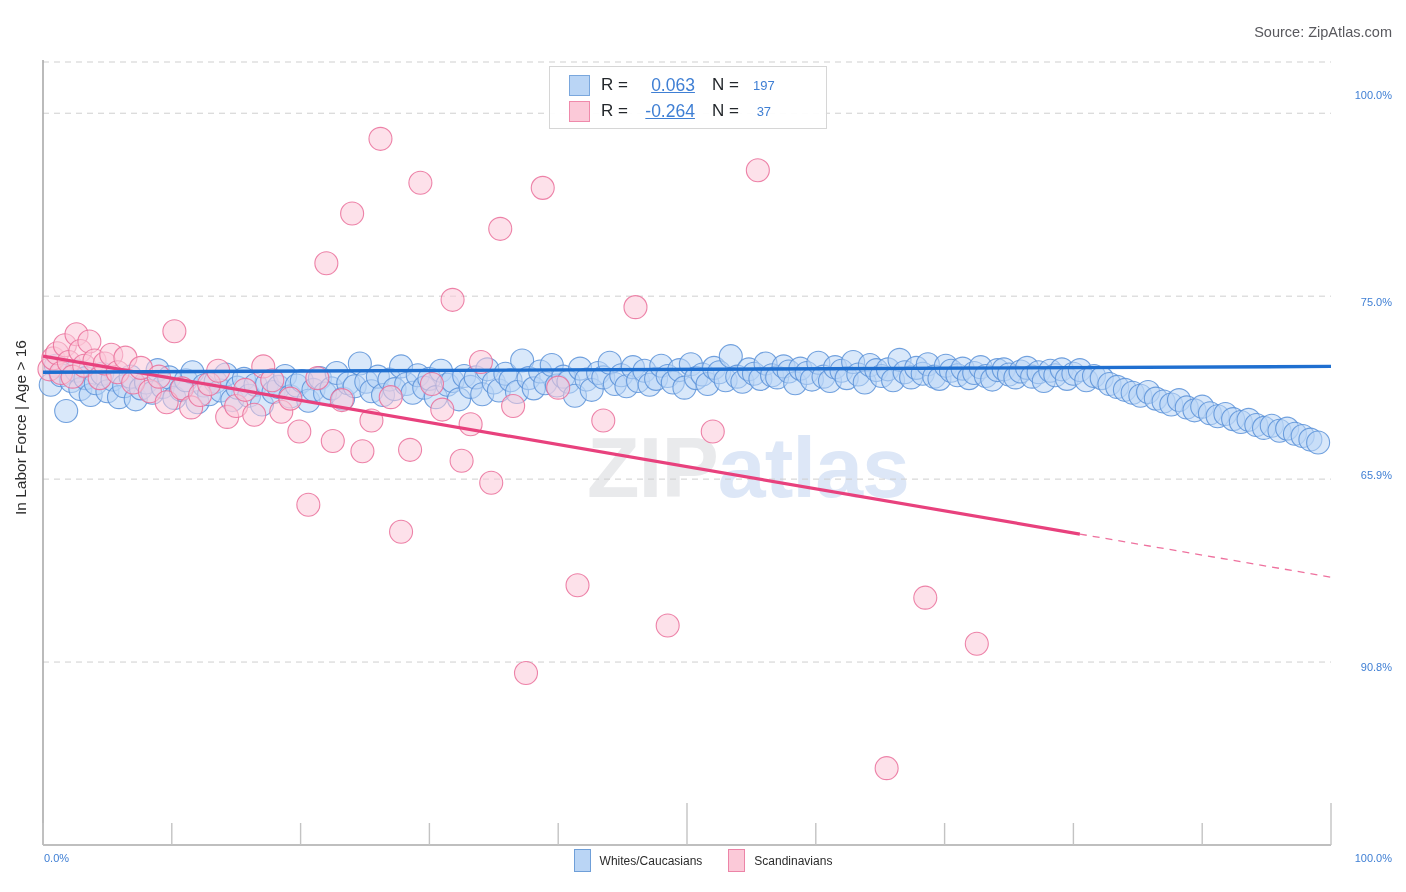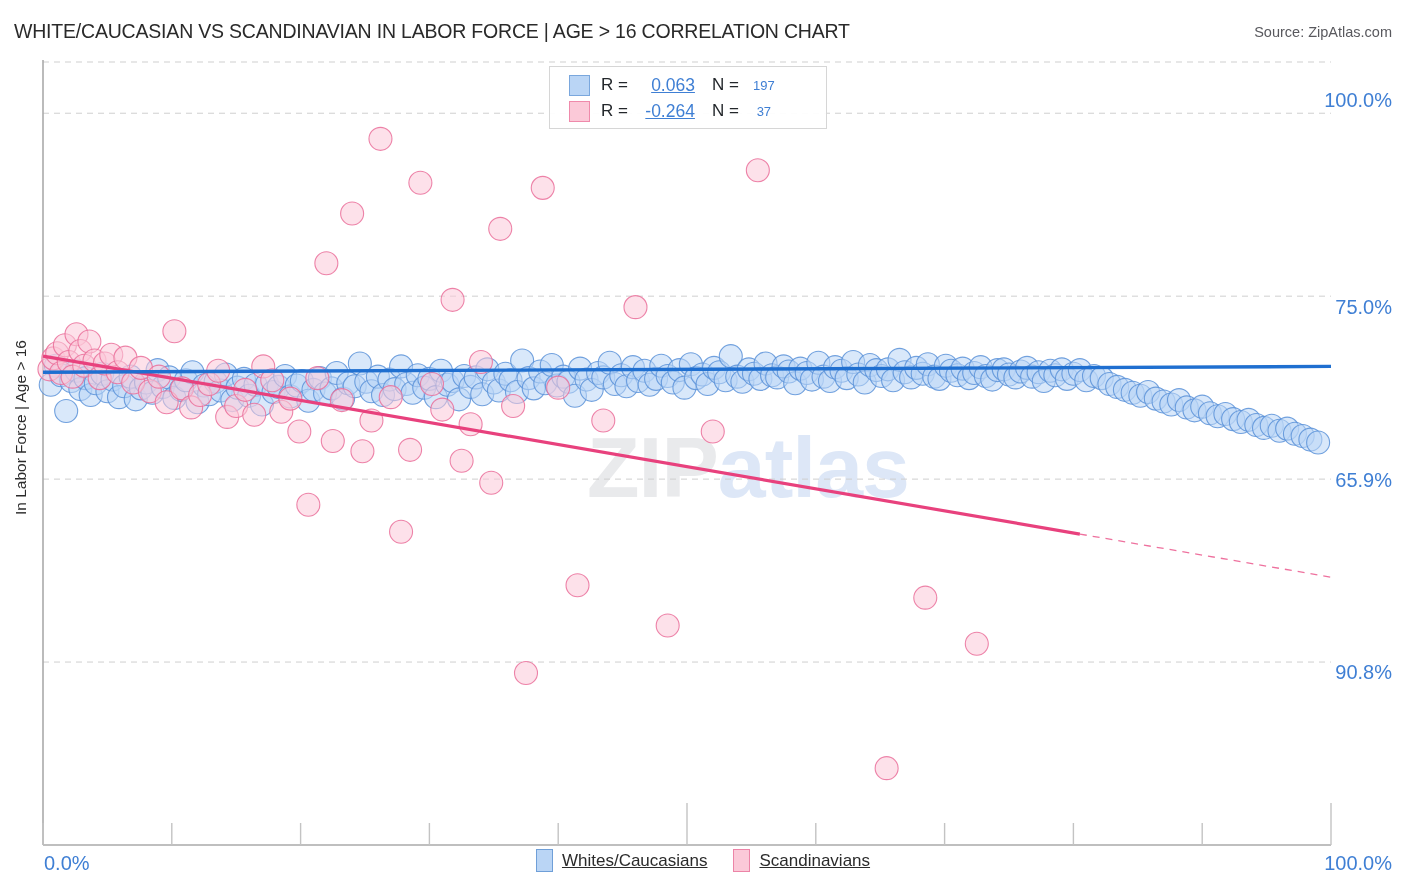--- a/index.html
+++ b/index.html
@@ -47,21 +47,21 @@
     width: 26px;
     font-size: 15.5px;
     color: #2b2b2b;
     writing-mode: vertical-rl;
     transform: rotate(180deg);
     white-space: nowrap;
     text-align: left;
   }
   .axis-label {
     position: absolute;
-    font-size: 20px;
+    font-size: 11px;
     color: #3f7fd4;
     white-space: nowrap;
   }
   .y-tick-label { right: 14px; text-align: right; }
   .x-left-label { left: 44px; top: 852px; }
   .x-right-label { right: 14px; top: 852px; }
 
   .stat-legend {
     position: absolute;
     left: 549px;
@@ -122,42 +122,41 @@
     gap: 26px;
   }
   .bl-item { display: flex; align-items: center; gap: 9px; }
   .bl-swatch {
     width: 17px;
     height: 23px;
     box-sizing: border-box;
   }
   .bl-swatch.blue { background: #bad5f5; border: 1px solid #6f9fd8; }
   .bl-swatch.pink { background: #fbc9d8; border: 1px solid #ec84a7; }
-  .bl-label { font-size: 17px; color: #2b2b2b; white-space: nowrap; text-decoration: underline; }
+  .bl-label { font-size: 12px; color: #2b2b2b; white-space: nowrap; }
 
   .watermark {
     position: absolute;
     left: 548px;
     top: 418px;
     font-size: 86px;
     font-weight: bold;
     letter-spacing: -1px;
     pointer-events: none;
     user-select: none;
     margin-left: 39px;
   }
   .wm-zip { color: #e9eaec; }
   .wm-atlas { color: #dde7f7; }
 </style>
 </head>
 <body>
 
 <div id="chart-root">
 
-  <div class="chart-title">WHITE/CAUCASIAN VS SCANDINAVIAN IN LABOR FORCE | AGE &gt; 16 CORRELATION CHART</div>
   <div class="chart-source">Source: ZipAtlas.com</div>
 
   <div class="watermark">
     <span class="wm-zip">ZIP</span><span class="wm-atlas">atlas</span>
   </div>
 
   <svg class="plot-svg" id="plot-svg" width="1406" height="892">
     <g id="gridlines">
         <line x1="43" x2="1331" y1="113.22429906542061" y2="113.22429906542061" stroke="#cfcfcf" stroke-width="1" stroke-dasharray="6 5"></line>
         <line x1="43" x2="1331" y1="296.1682242990654" y2="296.1682242990654" stroke="#cfcfcf" stroke-width="1" stroke-dasharray="6 5"></line>

